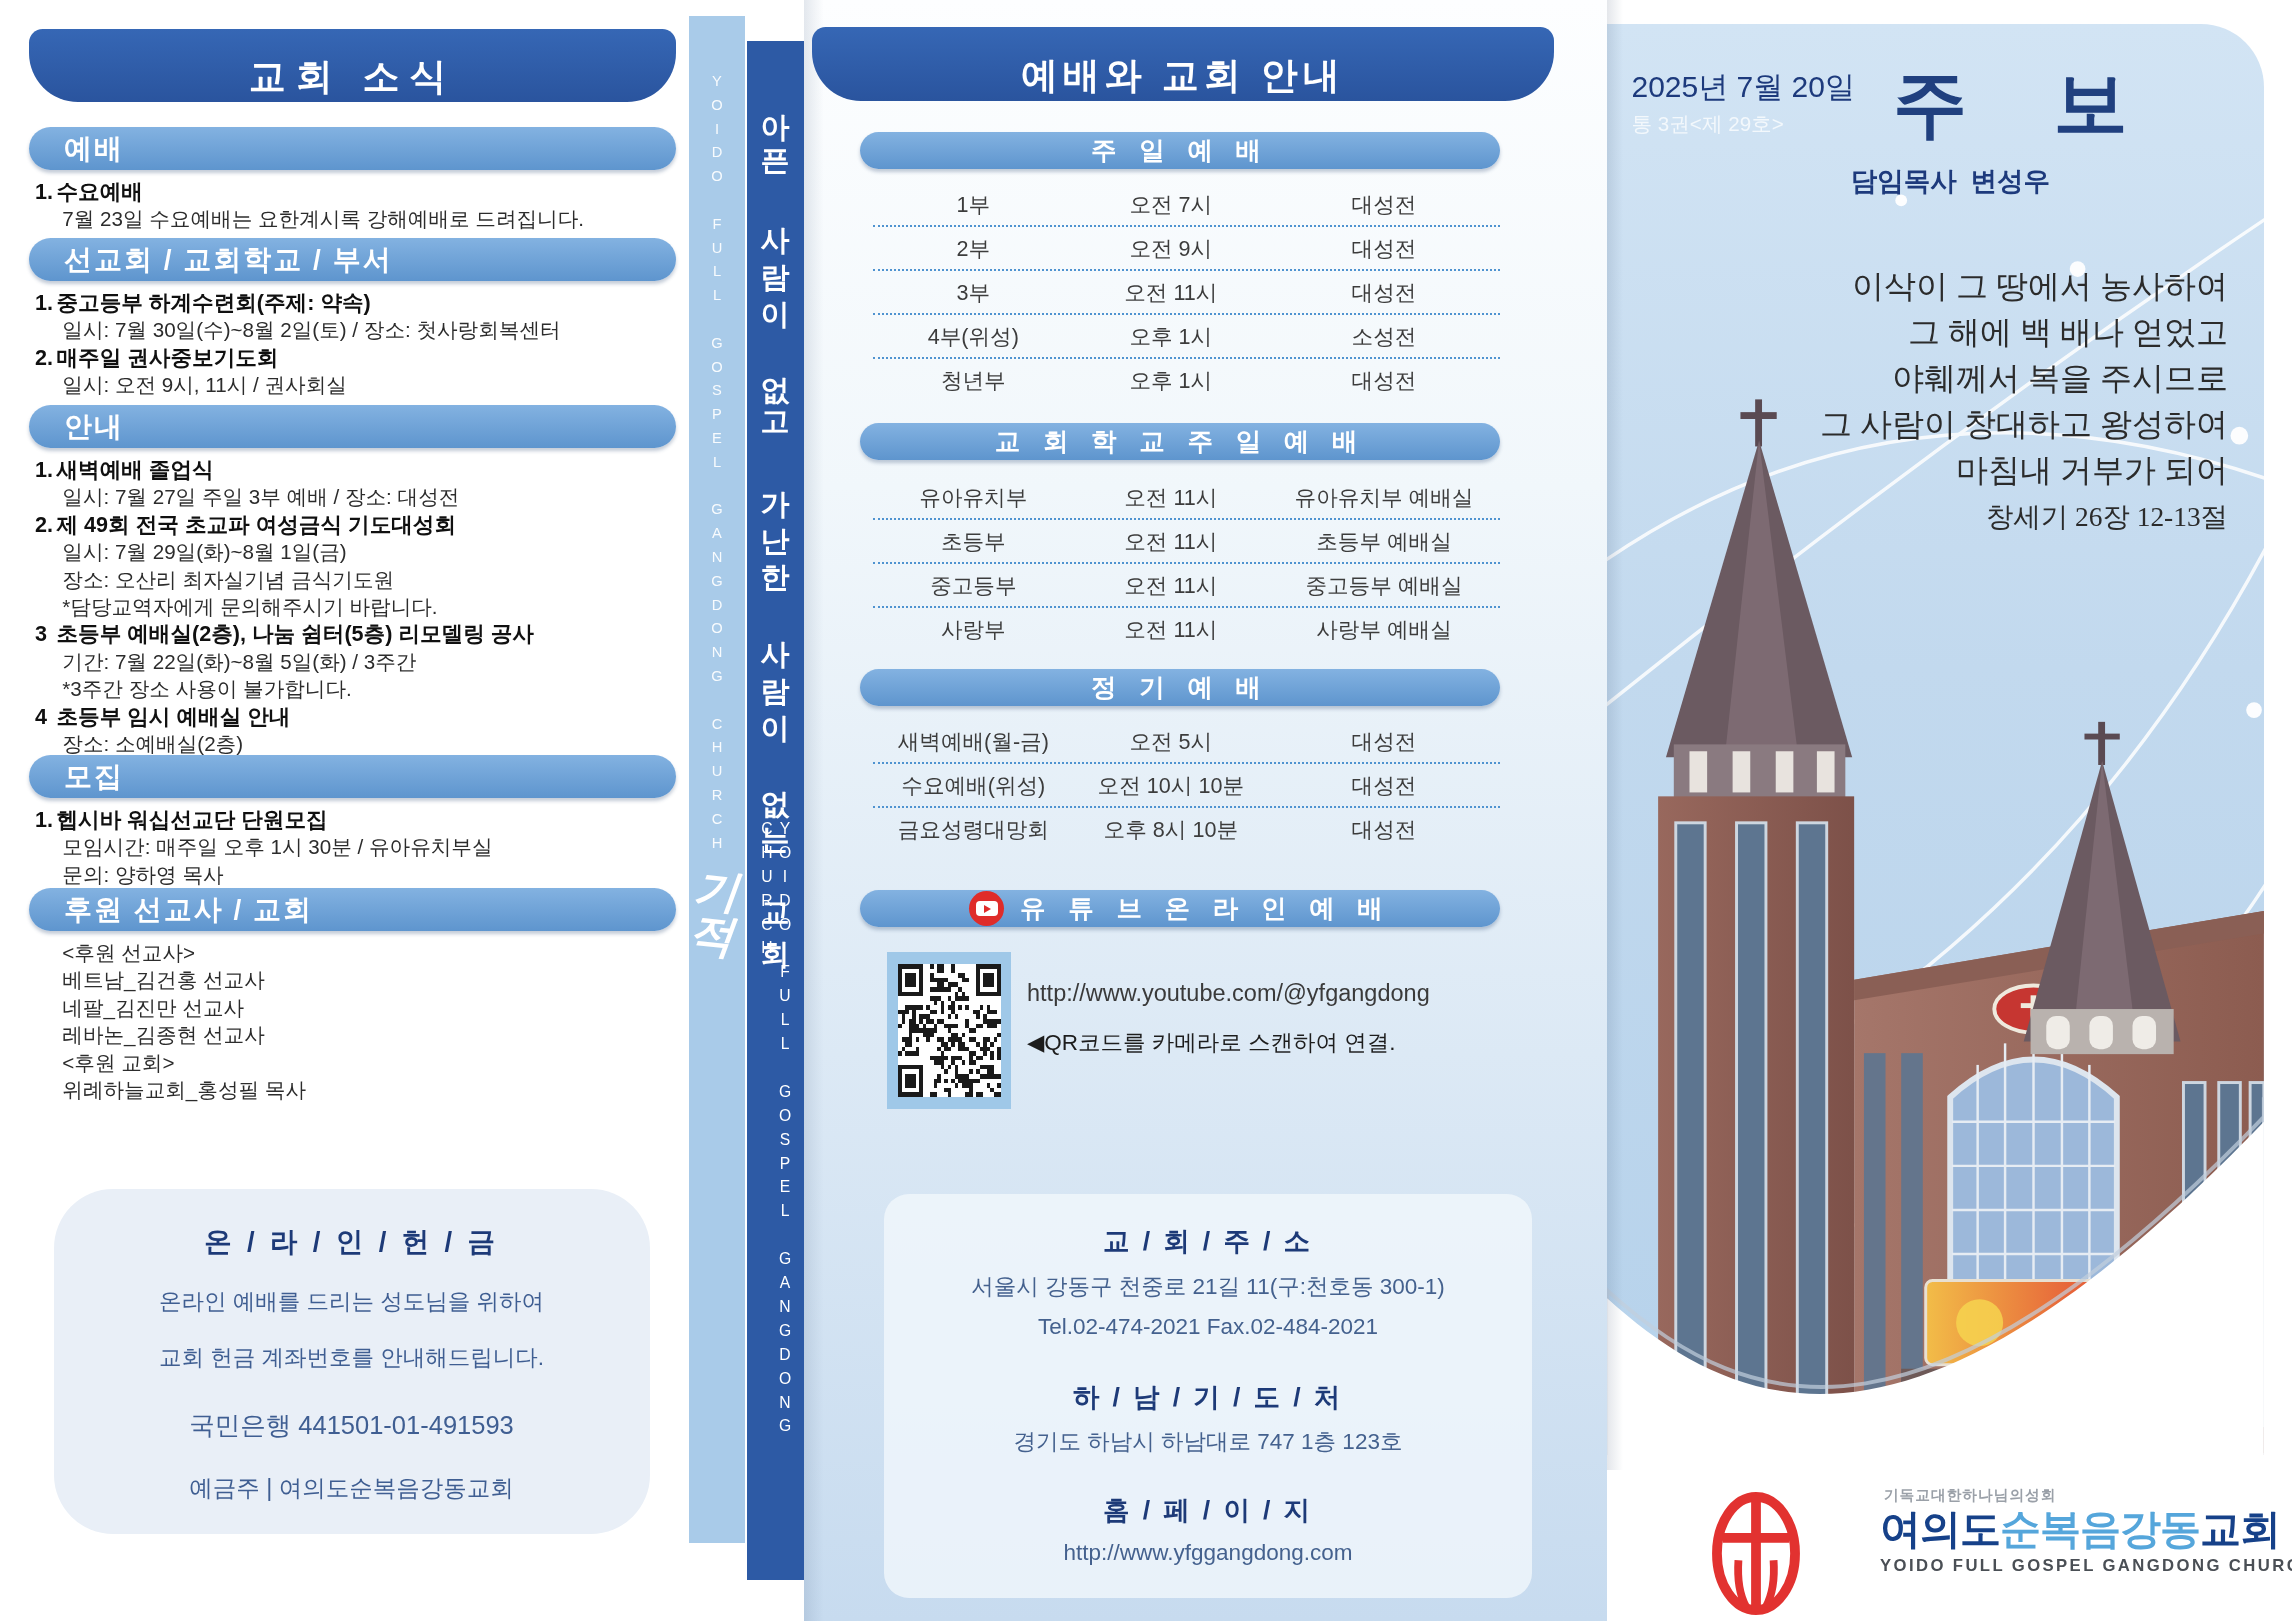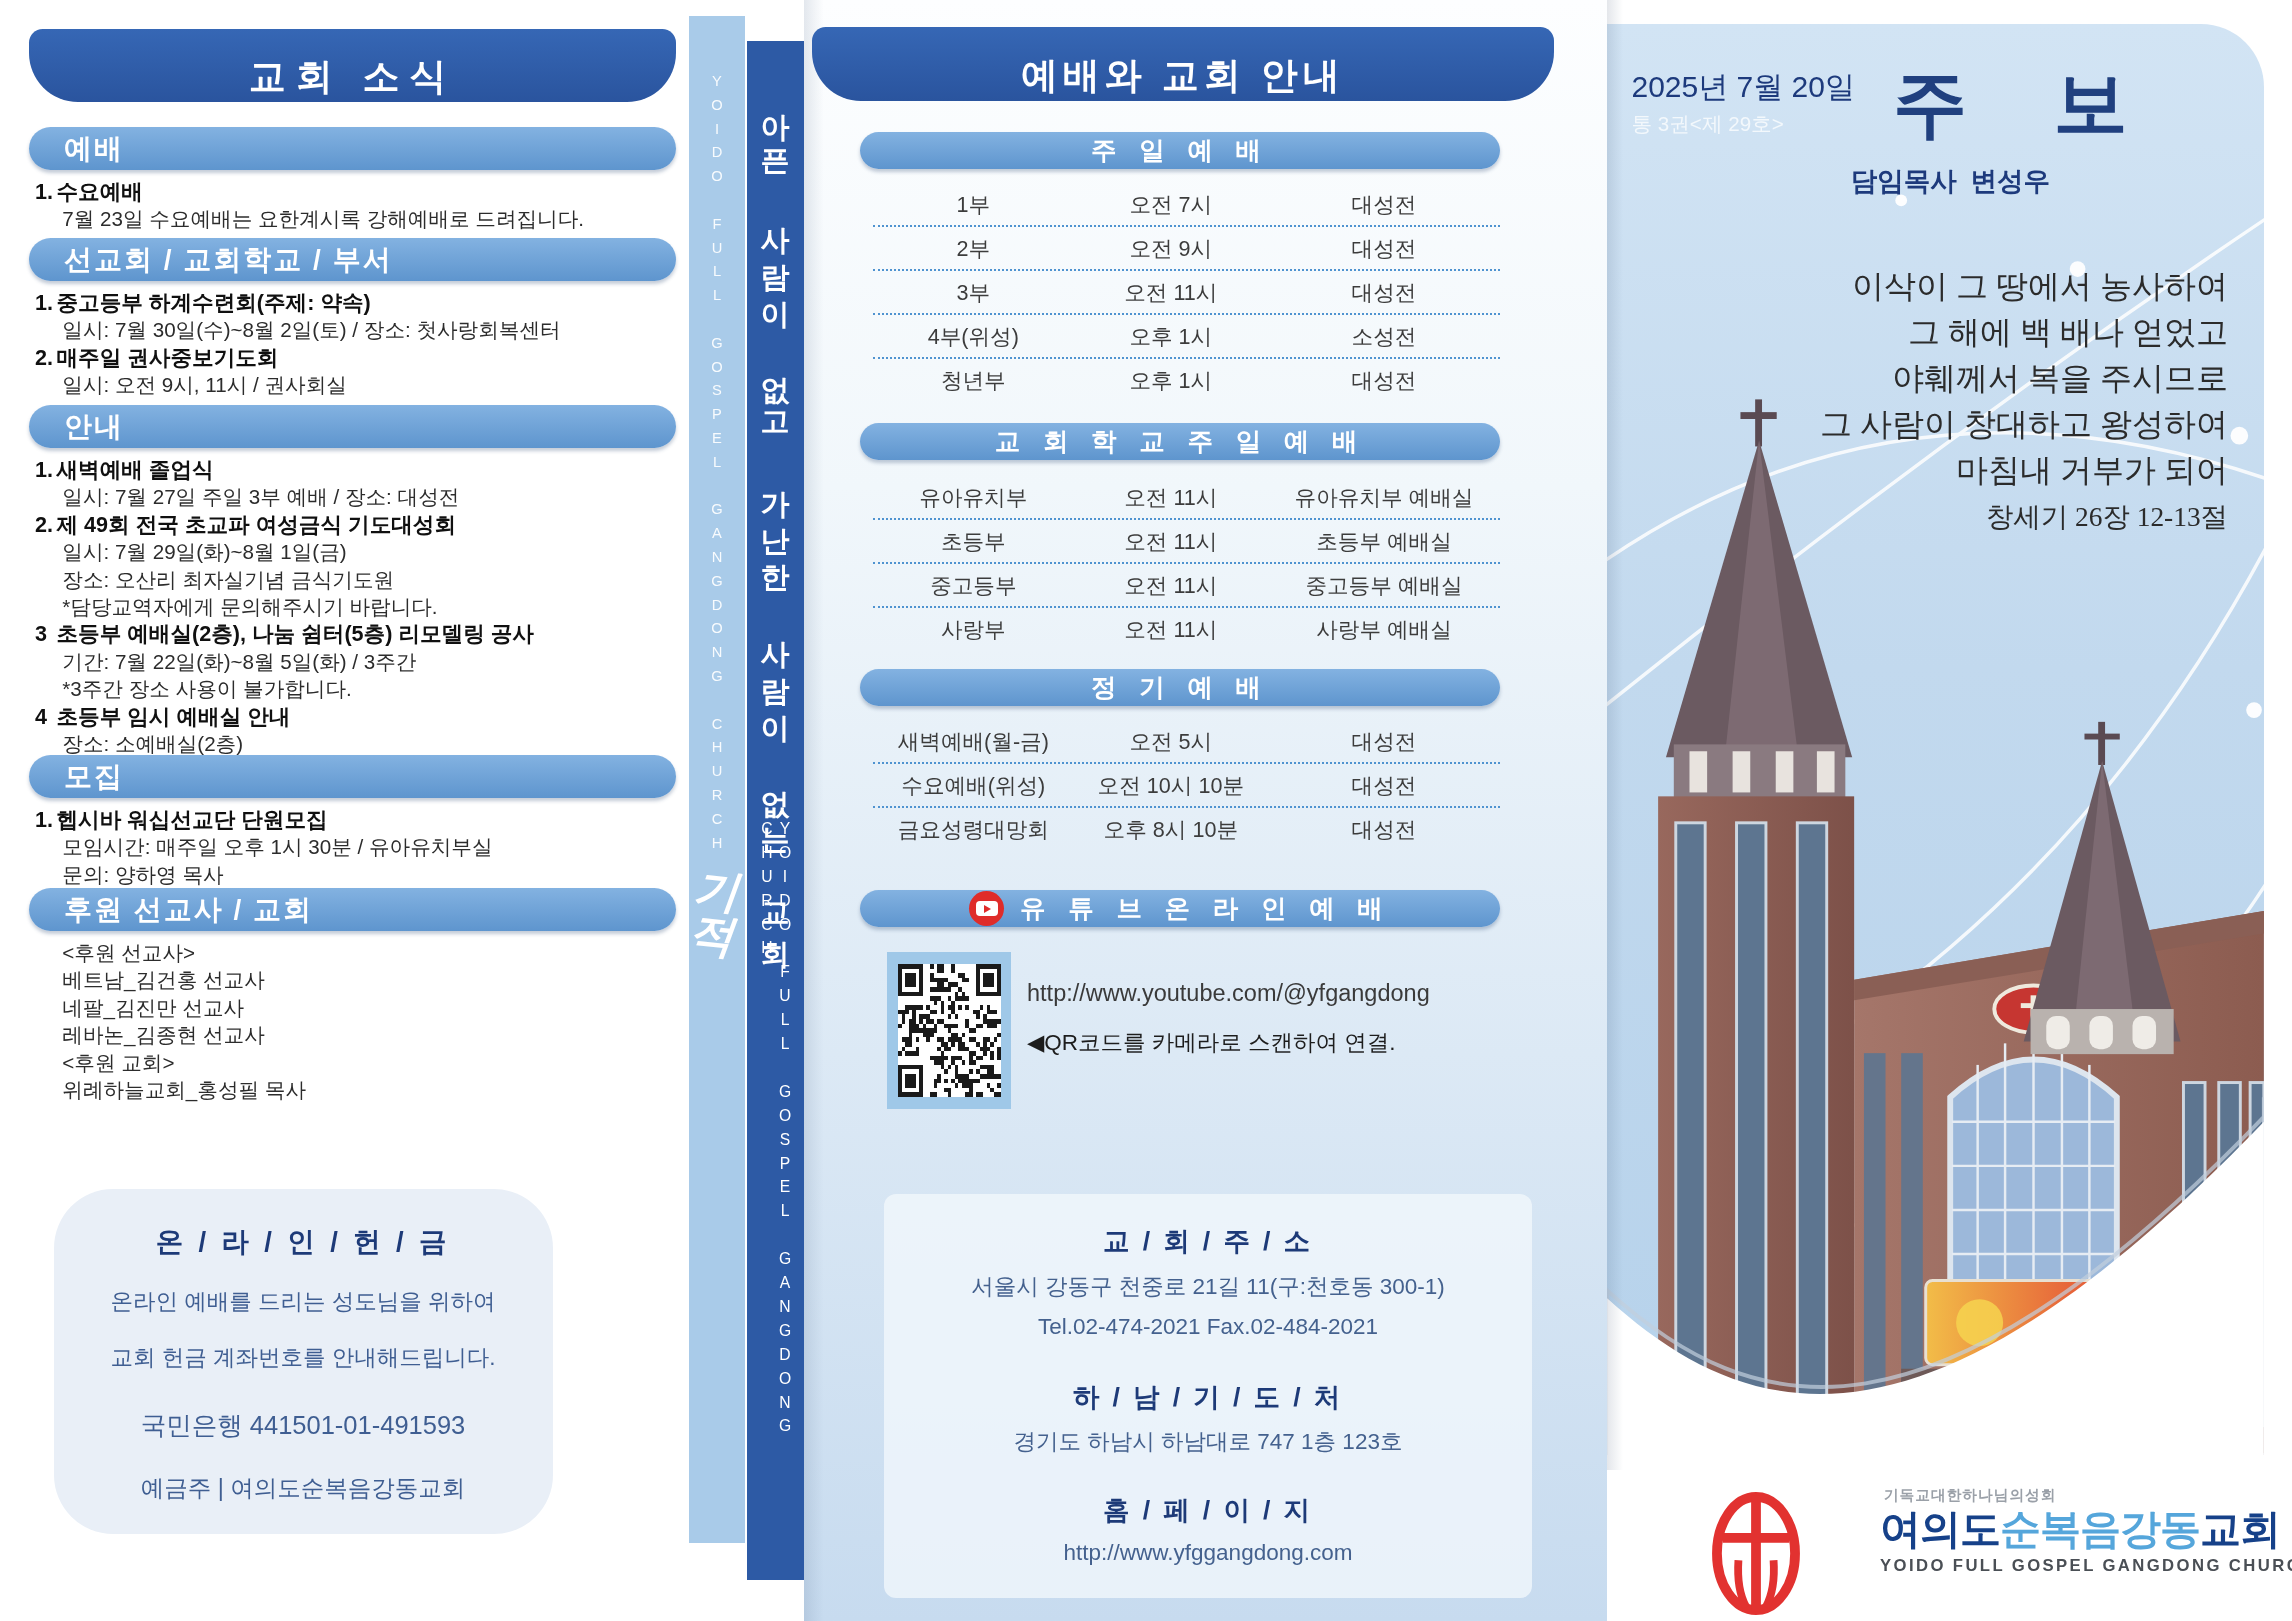--- a/index.html
+++ b/index.html
@@ -16,21 +16,21 @@
   
   .col-left{left:29px;top:0;width:647px;height:1621px;background:#fff;}
   .l-header{left:0;top:29px;width:647px;height:73px;font-size:37px;letter-spacing:9.8px;}
   .sec-bar{left:0;width:647px;height:43px;font-size:28px;letter-spacing:2px;padding-left:35px;box-sizing:border-box;}
   .sec-body{left:5.9px;width:637px;}
   .item-title{font-weight:700;font-size:21.6px;color:#101010;line-height:27.4px;}
   .item-no{display:inline-block;min-width:21.6px;}
   .item-line{font-size:20.6px;color:#2c2c2c;line-height:27.4px;padding-left:27.4px;}
   .sup-line{font-size:20.6px;color:#2c2c2c;line-height:27.4px;padding-left:27.4px;}
 
-  .offer-box{left:24.5px;top:1189px;width:499px;height:345px;background:#e9eff7;border-radius:59px;text-align:center;}
+  .offer-box{left:24.5px;top:1189px;width:596px;height:345px;background:#e9eff7;border-radius:59px;text-align:center;}
   .offer-title{margin-top:35px;font-size:27.4px;font-weight:700;color:#1d3a78;letter-spacing:3.9px;}
   .offer-line{margin-top:25.5px;font-size:22.5px;color:#3f5e92;}
   .offer-account{margin-top:35px;font-size:25.5px;color:#3f5e92;}
   .offer-holder{margin-top:29px;font-size:23.5px;color:#3f5e92;}
 
   
   .spine-light{left:689px;top:15.7px;width:56px;height:1527px;background:#a9cbe9;}
   .spine-dark{left:747px;top:41px;width:57px;height:1539px;background:#2d5aa5;}
   .vtext{writing-mode:vertical-rl;text-orientation:upright;color:#fff;position:absolute;left:50%;transform:translateX(-50%);}
   .v-eng-light{top:57px;font-size:14.7px;letter-spacing:7.8px;color:rgba(255,255,255,.92);}
@@ -49,21 +49,21 @@
   .t-row{display:grid;grid-template-columns:32% 31% 37%;height:42px;align-items:center;border-bottom:2.9px dotted #4f93d0;}
   .t-row:last-child{border-bottom:none;}
   .t-cell{text-align:center;font-size:21.6px;color:#3c3c3c;}
   .yt-circle{width:35px;height:35px;border-radius:50%;background:#df2c2a;display:inline-flex;align-items:center;justify-content:center;margin-right:15.7px;}
   .yt-rect{width:21.6px;height:14.7px;border-radius:3.9px;background:#fff;display:inline-flex;align-items:center;justify-content:center;}
   .yt-tri{width:0;height:0;border-left:7.8px solid #df2c2a;border-top:4.9px solid transparent;border-bottom:4.9px solid transparent;margin-left:2px;}
   .qr-box{left:83px;top:952px;width:124px;height:157px;background:#9fc8e8;display:flex;align-items:center;justify-content:center;}
   .qr-inner{width:103px;height:133px;background:#fff;}
   .m-url{left:223px;top:980px;font-size:23.5px;color:#3a3a3a;}
   .m-note{left:223px;top:1027px;font-size:22.5px;color:#1d1d1d;}
-  .info-box{left:80px;top:1194px;width:648px;height:404px;background:rgba(240,246,251,.82);border-radius:12px;text-align:center;}
+  .info-box{left:80px;top:1194px;width:648px;height:404px;background:rgba(240,246,251,.82);border-radius:25px;text-align:center;}
   .info-title{font-size:26.5px;font-weight:700;color:#1d3a78;letter-spacing:2.9px;}
   .info-line{font-size:22.5px;color:#44618e;margin-top:11.8px;}
   .it1{margin-top:29px;} .it2{margin-top:39px;} .it3{margin-top:35px;}
 
   
   .col-right{left:1607px;top:0;width:685px;height:1621px;background:#fff;}
   .col-right .fold{left:0;top:0;width:15.7px;height:1470px;background:linear-gradient(90deg,rgba(60,80,110,.14),rgba(60,80,110,0));z-index:5;}
   .cover{left:0;top:23.5px;width:657px;height:1431px;border-radius:0 63px 0 0;overflow:hidden;
          background:linear-gradient(180deg,#d2e4f4 0%,#c2d9ee 45%,#b6d2eb 100%);}
   .r-date{left:24.5px;top:67px;font-size:30px;font-weight:400;color:#1d3a7c;z-index:2;}

